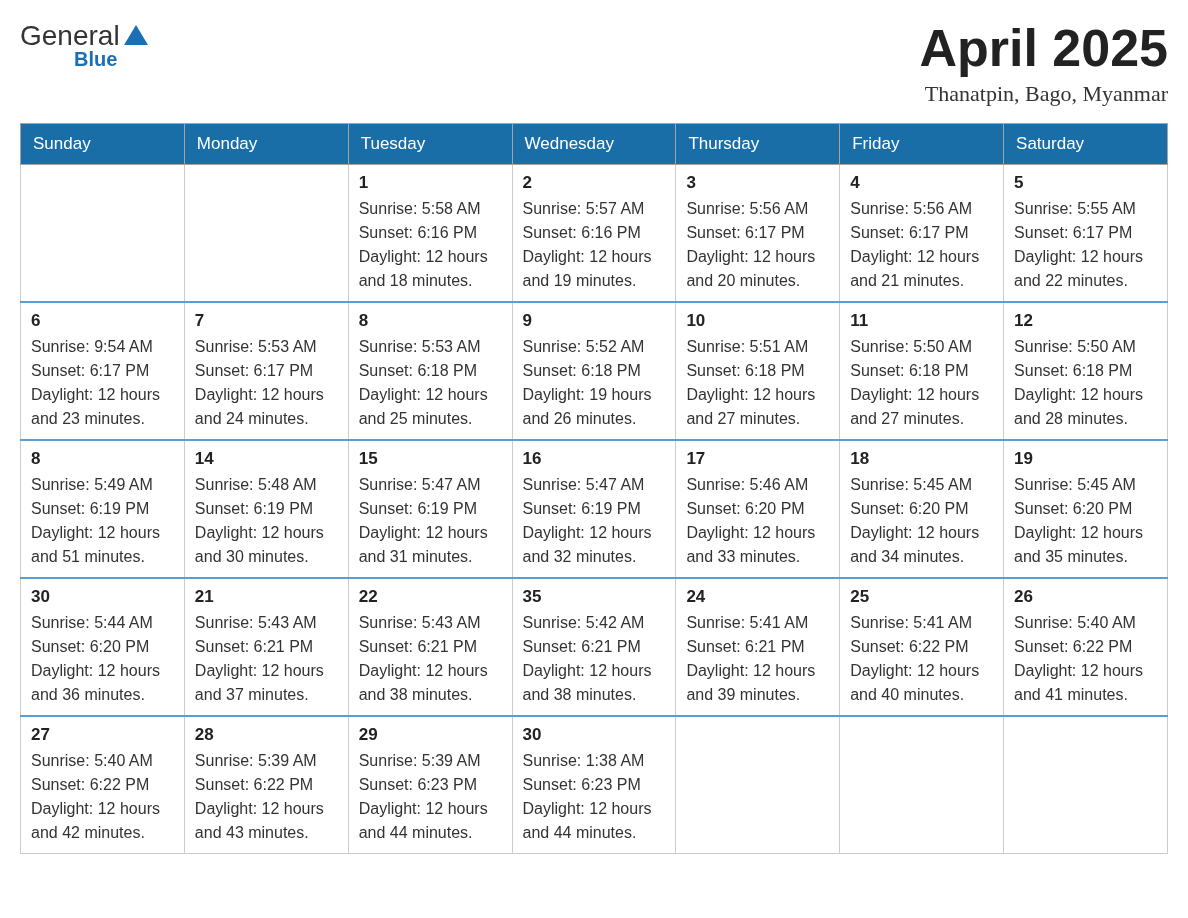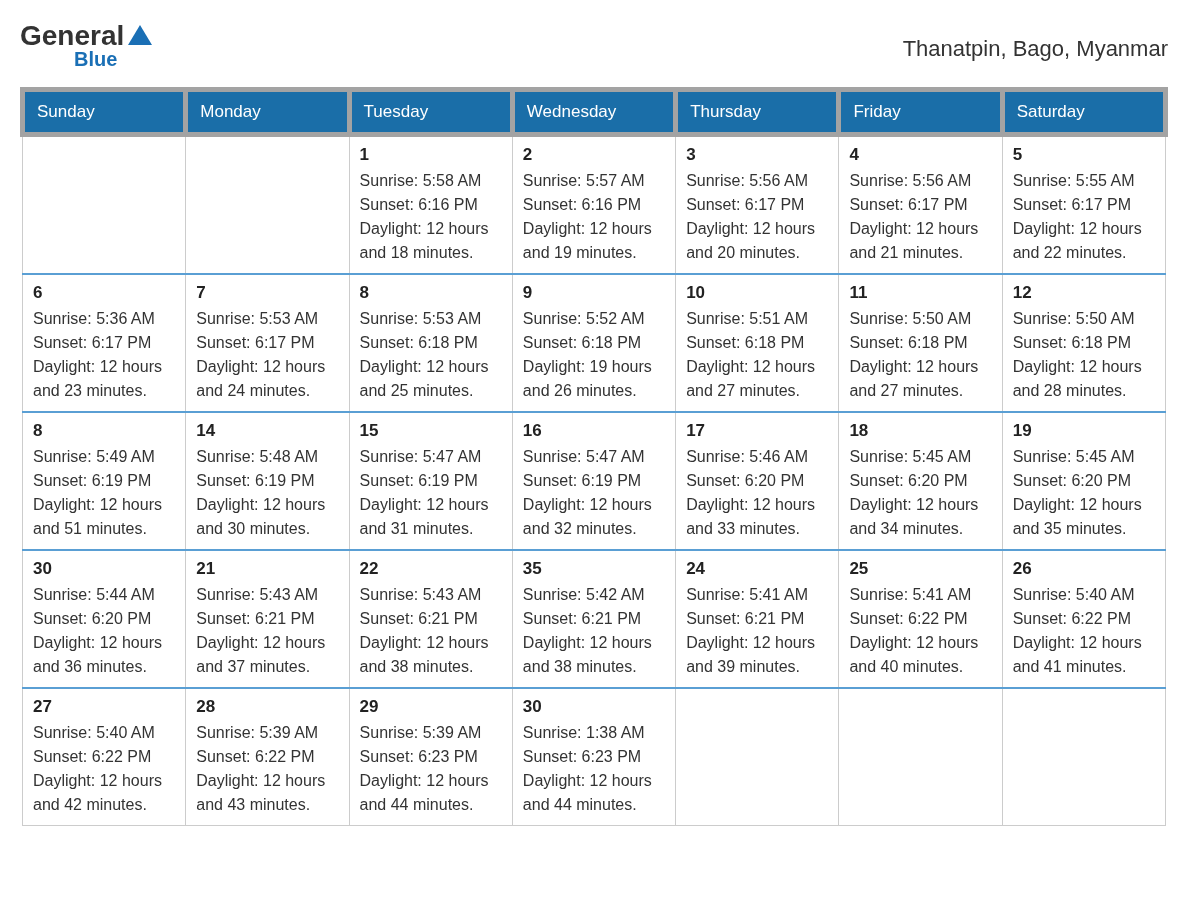--- a/index.html
+++ b/index.html
@@ -11,54 +11,55 @@
       min-height: 918px;
     }
     .header-area {
       display: flex;
       justify-content: space-between;
       align-items: flex-start;
       margin-bottom: 16px;
     }
     .logo-text-general {
       font-size: 28px;
-      font-weight: bold;
+      font-weight: normal;
       color: #333;
     }
     .logo-text-blue {
       font-size: 20px;
       font-weight: bold;
       color: #1a6fb5;
     }
     .title-area {
       text-align: right;
     }
     .month-title {
       font-size: 52px;
       font-weight: bold;
       color: #222;
       line-height: 1.1;
     }
     .location-title {
       font-size: 22px;
       color: #333;
-      margin-top: 16px;
+      margin-top: 4px;
+      font-family: Liberation Serif, serif;
     }
     .calendar-table {
       width: 100%;
       border-collapse: collapse;
     }
     .calendar-table th {
       background-color: #1a6ea8;
       color: #fff;
       text-align: left;
       padding: 10px 12px;
       font-size: 17px;
       font-weight: normal;
-      border: 5px solid #a3a3a3;
+      border: 1px solid #a3a3a3;
     }
     .calendar-table td {
       vertical-align: top;
       border: 1px solid #ccc;
       padding: 8px 10px;
       width: 14.28%;
       min-height: 100px;
     }
     .day-number {
       font-size: 17px;
@@ -101,20 +102,21 @@
       <span class="logo-text-general">General</span>
       <svg width="28" height="28" viewBox="0 0 28 28" style="margin-left:2px;margin-top:-2px;">
         <polygon points="14,4 26,24 2,24" fill="#1a6fb5"></polygon>
       </svg>
     </div>
     <div class="logo-line2" style="margin-left:4px;">
       <span class="logo-text-blue" style="margin-left:50px;">Blue</span>
     </div>
   </div>
   <div class="title-area">
+    <div class="month-title">April 2025</div>
     <div class="location-title">Thanatpin, Bago, Myanmar</div>
   </div>
 </div>
 
 <table class="calendar-table">
   <thead>
     <tr>
       <th>Sunday</th>
       <th>Monday</th>
       <th>Tuesday</th>
@@ -145,21 +147,21 @@
           <div class="day-info"><span>Sunrise: 5:56 AM</span><br><span>Sunset: 6:17 PM</span><br><span>Daylight: 12 hours and 21 minutes.</span></div>
         </td>
         <td>
           <div class="day-number">5</div>
           <div class="day-info"><span>Sunrise: 5:55 AM</span><br><span>Sunset: 6:17 PM</span><br><span>Daylight: 12 hours and 22 minutes.</span></div>
         </td>
       </tr>
       <tr class="row-separator">
         <td>
           <div class="day-number">6</div>
-          <div class="day-info"><span>Sunrise: 5:36 AM</span><br><span>Sunset: 6:17 PM</span><br><span>Daylight: 12 hours and 23 minutes.</span></div>
+          <div class="day-info"><span>Sunrise: 9:54 AM</span><br><span>Sunset: 6:17 PM</span><br><span>Daylight: 12 hours and 23 minutes.</span></div>
         </td>
         <td>
           <div class="day-number">7</div>
           <div class="day-info"><span>Sunrise: 5:53 AM</span><br><span>Sunset: 6:17 PM</span><br><span>Daylight: 12 hours and 24 minutes.</span></div>
         </td>
         <td>
           <div class="day-number">8</div>
           <div class="day-info"><span>Sunrise: 5:53 AM</span><br><span>Sunset: 6:18 PM</span><br><span>Daylight: 12 hours and 25 minutes.</span></div>
         </td>
         <td>

